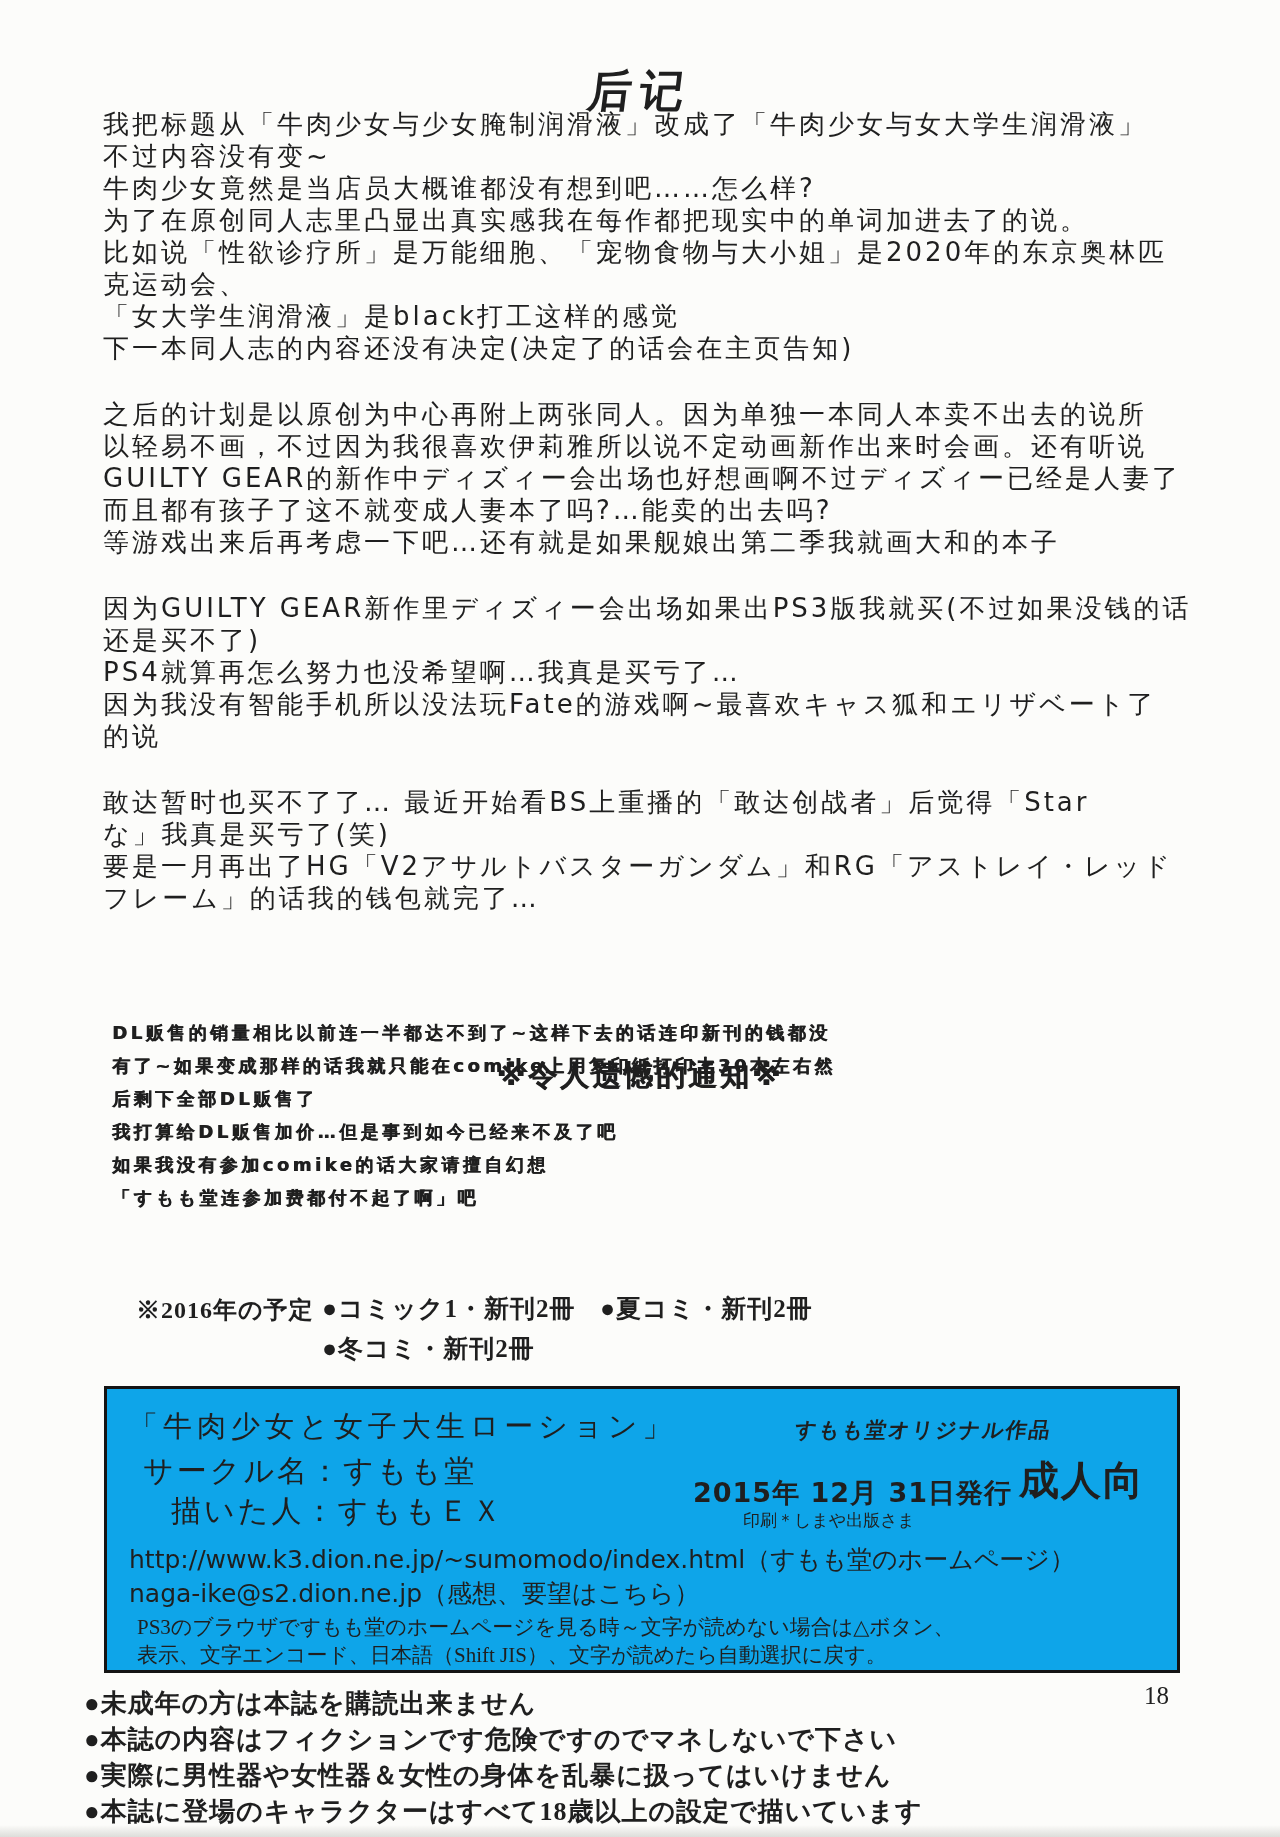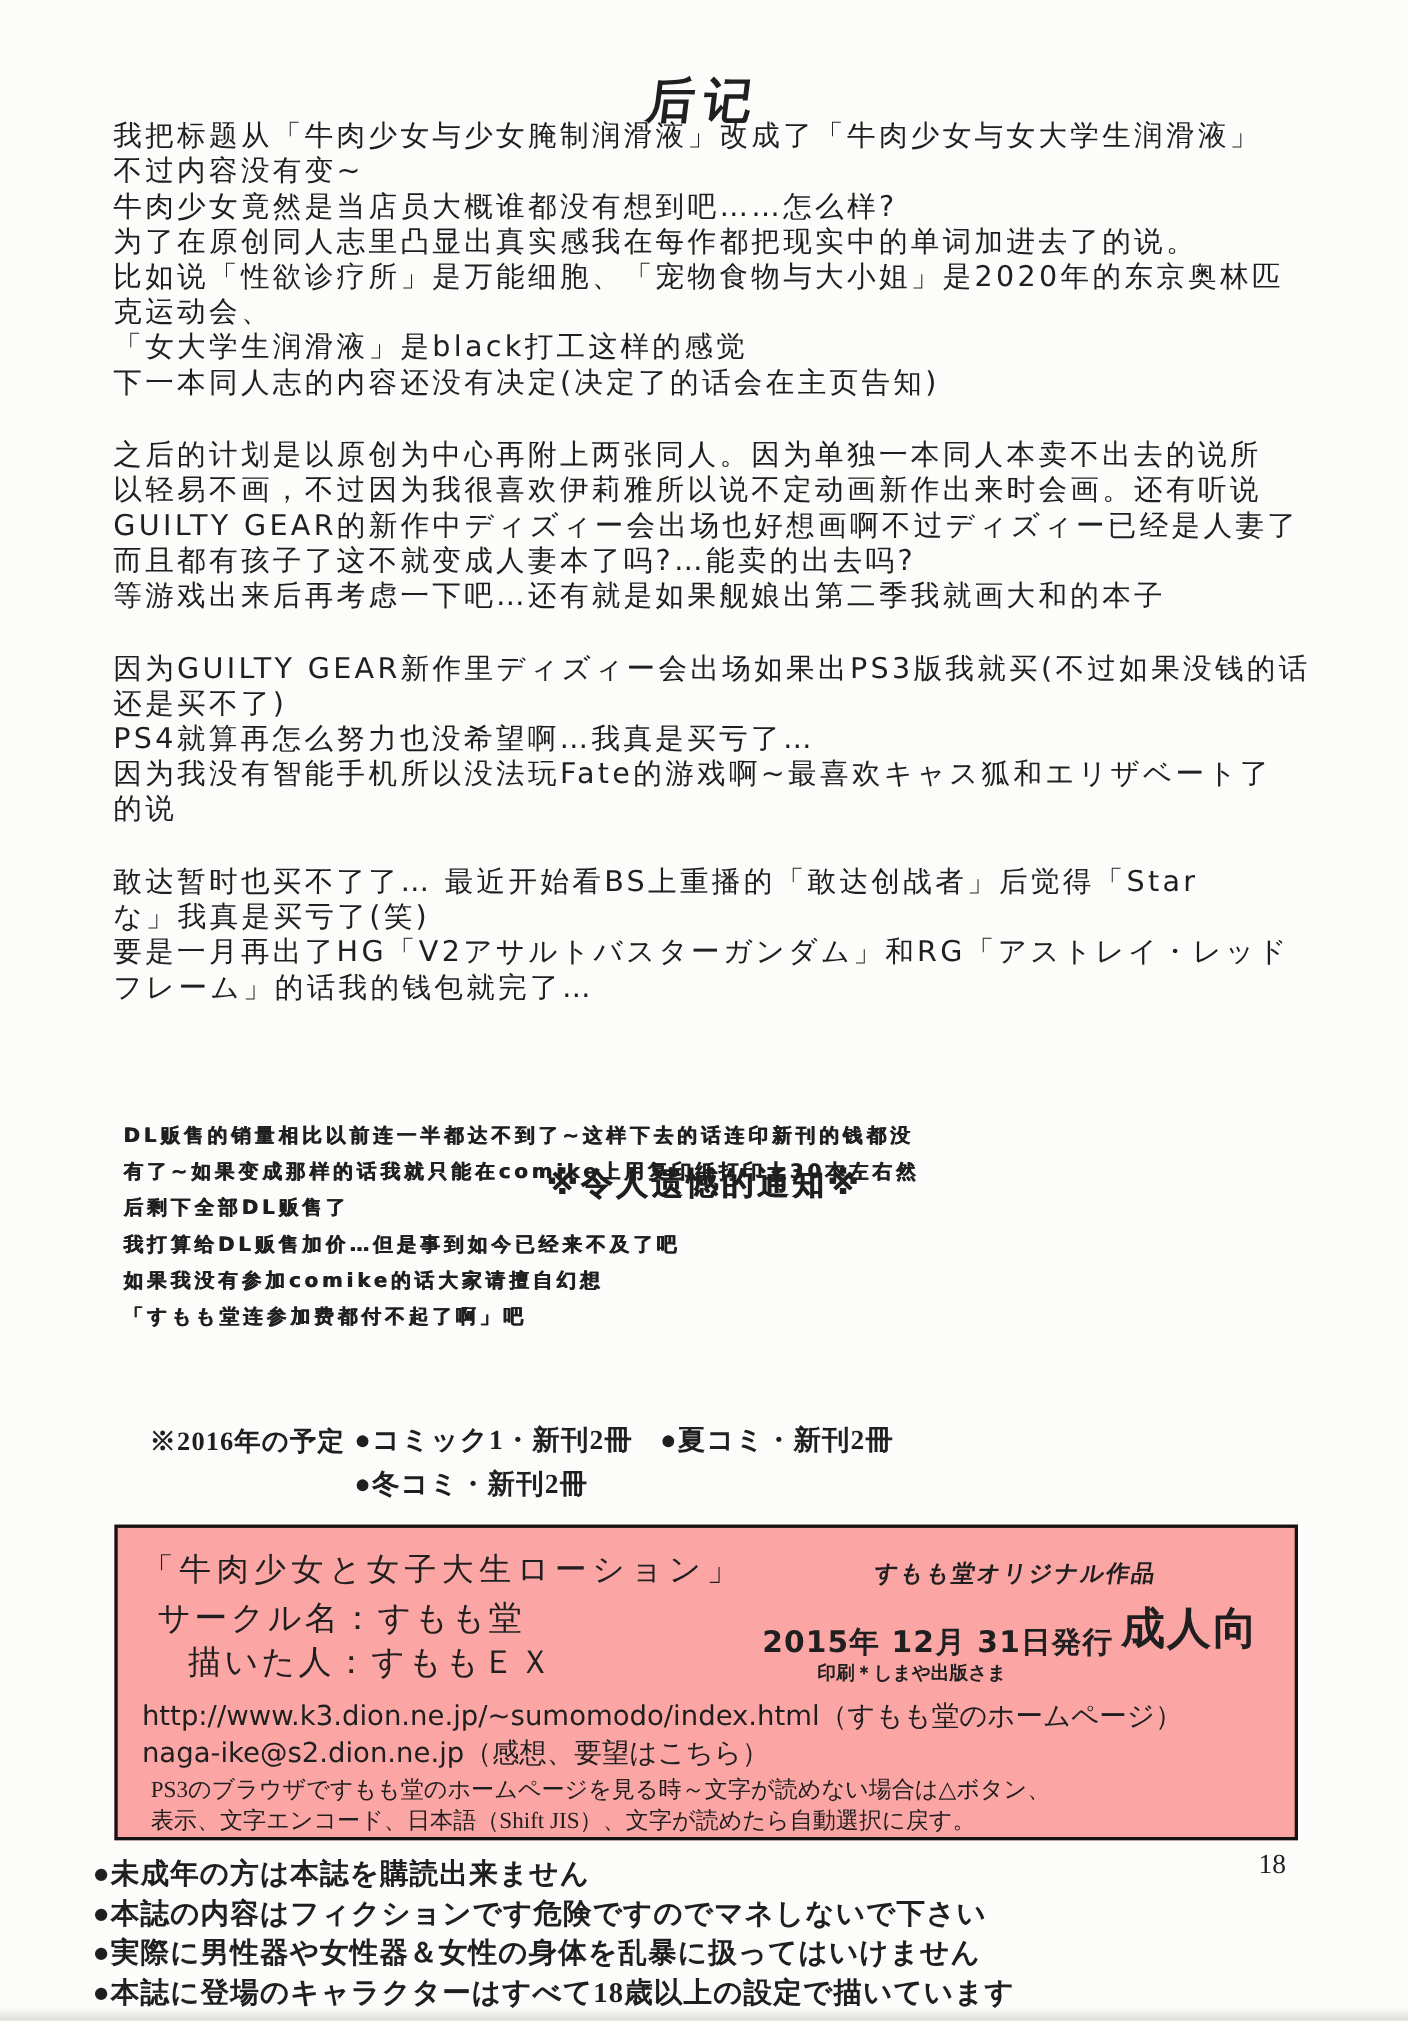--- a/index.html
+++ b/index.html
@@ -39,28 +39,28 @@
     text-shadow:0.7px 0 0 currentColor;
   }
 
   
   .serif{font-family:"Liberation Serif","DejaVu Serif",serif;}
   .sched{font-size:25px;font-weight:600;letter-spacing:1px;white-space:nowrap;}
 
   
   .colophon-box{
     left:104px;top:1386px;width:1070px;height:281px;
-    border:3px solid #141414;background:#fca5a5;
+    border:3px solid #141414;background:#0ea5e9;
   }
   .colophon-title{left:22px;top:18px;font-size:29px;letter-spacing:5px;font-weight:500;white-space:nowrap;}
   .colophon-title-note{left:688px;top:27px;font-size:21px;font-weight:bold;letter-spacing:2px;transform:skewX(-9deg);white-space:nowrap;}
   .circle-name{left:36px;top:62px;font-size:30px;letter-spacing:3px;white-space:nowrap;}
   .artist-name{left:64px;top:102px;font-size:30px;letter-spacing:3px;white-space:nowrap;}
   .publish-date{left:586px;top:86px;font-size:27px;font-weight:bold;letter-spacing:1px;white-space:nowrap;}
-  .printer-note{left:636px;top:120px;font-size:17px;font-weight:bold;white-space:nowrap;}
+  .printer-note{left:636px;top:120px;font-size:17px;font-weight:normal;white-space:nowrap;}
   .rating-badge{left:912px;top:64px;font-size:40px;font-weight:900;letter-spacing:2px;white-space:nowrap;}
   .homepage-url{left:22px;top:154px;font-size:25px;white-space:nowrap;}
   .contact-email{left:22px;top:188px;font-size:25px;white-space:nowrap;}
   .ps3-note{font-size:21px;white-space:nowrap;}
   .ps3-a{left:30px;top:224px;}
   .ps3-b{left:30px;top:252px;}
 
   
   .page-number{left:1144px;top:1682px;font-size:25px;}
   .footer{

